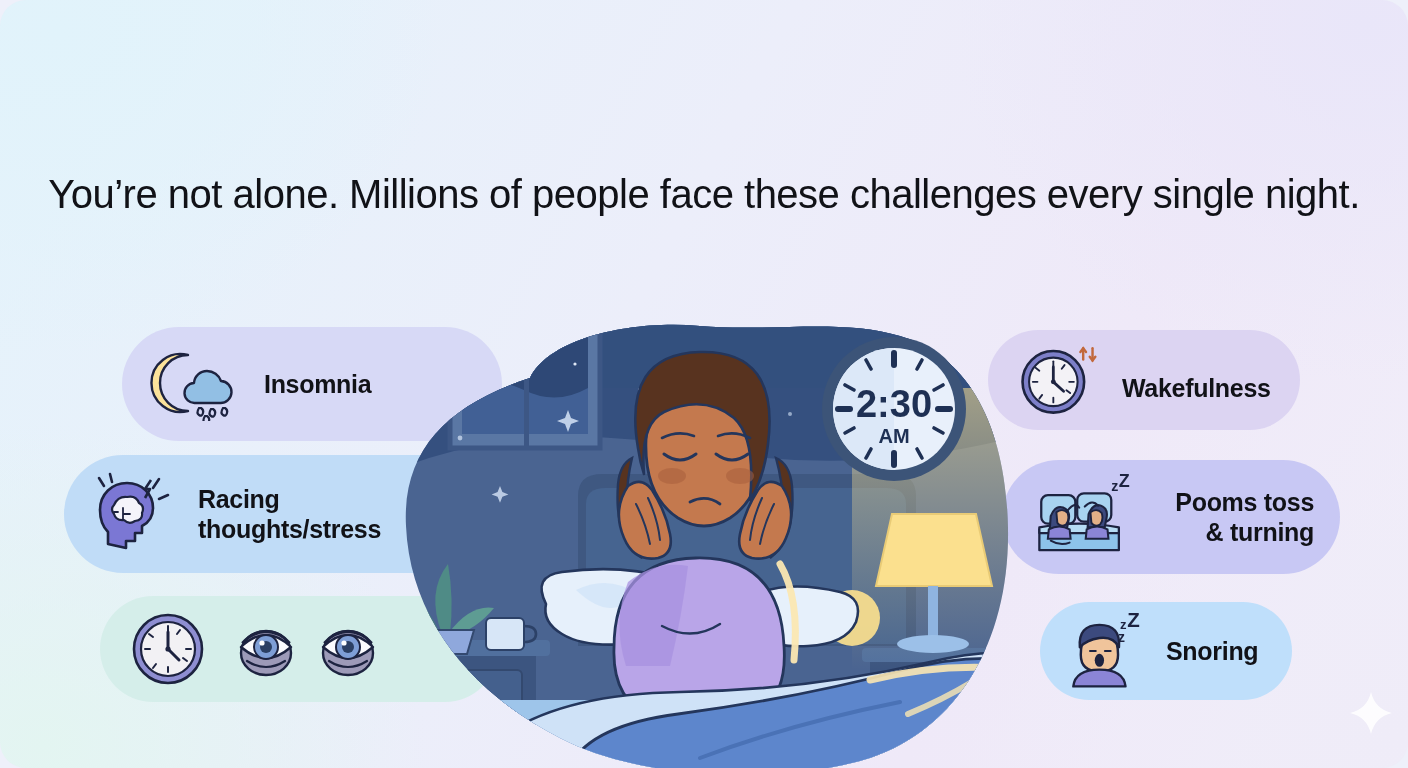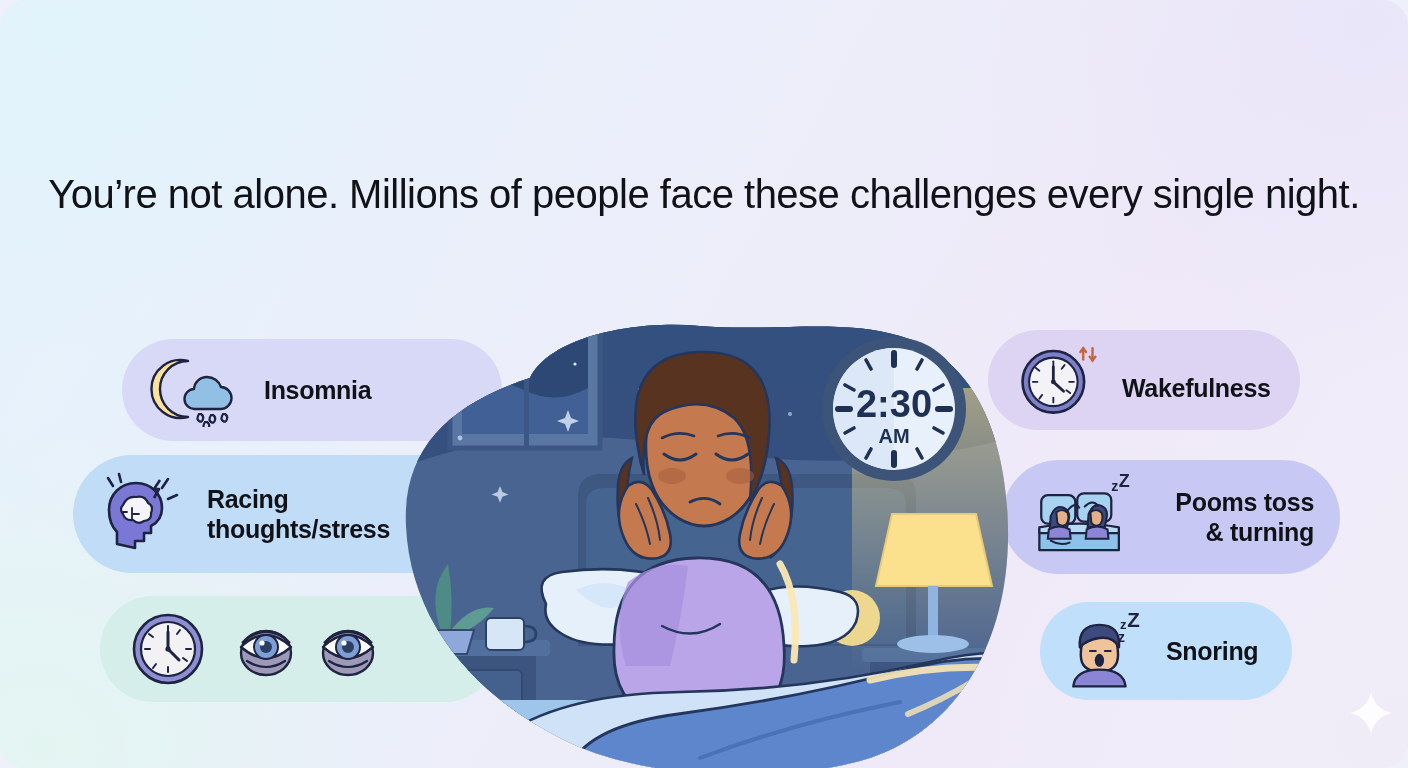--- a/index.html
+++ b/index.html
@@ -53,22 +53,22 @@
     font-size:25px; font-weight:bold;
     color:#111217; line-height:1.2;
     letter-spacing:-0.3px;
     white-space:pre-line;
   }
   .pill.left  .pill-label { margin-left:24px; text-align:left; }
   .pill.right .pill-label { margin-right:22px; text-align:right; }
   .pill-ico { flex:0 0 auto; display:block; }
 
   
-  #pill-insomnia { left:122px; top:327px;  width:380px; height:102px;margin-top:12px; }
-  #pill-racing   { left:73px;  top:455px;  width:452px; height:118px; }
+  #pill-insomnia { left:122px; top:327px;  width:380px; height:114px; }
+  #pill-racing   { left:64px;  top:455px;  width:452px; height:118px; }
   #pill-eyes     { left:100px; top:596px;  width:398px; height:106px; }
   #pill-wake     { left:988px; top:330px;  width:312px; height:100px; }
   #pill-dooms    { left:1002px;top:460px;  width:338px; height:114px; }
   #pill-snore    { left:1040px;top:602px;  width:252px; height:98px;  }
 
   
   #blob-wrap {
     position:absolute;
     left:400px; top:318px;
     width:612px; height:452px;

